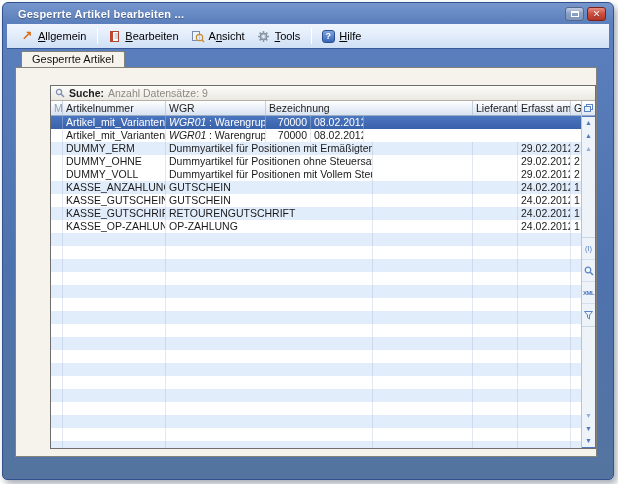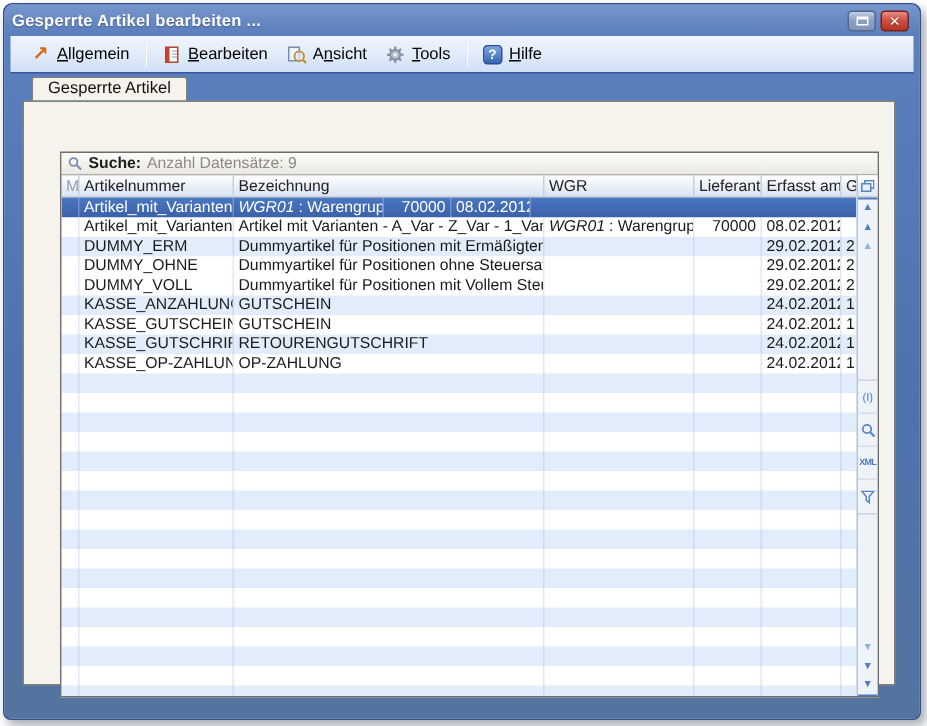--- a/index.html
+++ b/index.html
@@ -7,21 +7,21 @@
 
   .window {
     position:absolute; left:2px; top:2px; width:612px; height:478px;
     background:linear-gradient(180deg,#7696cc 0%,#5c80bd 4%,#4e72ae 55%,#54749f 100%);
     border:1px solid #31528e; border-radius:6px 6px 5px 5px;
     box-shadow:3px 4px 7px rgba(60,70,90,.45);
   }
 
   
   .titlebar { position:absolute; left:0; top:0; right:0; height:21px; display:flex; align-items:center; }
-  .title { color:#fff; font-size:11px; font-weight:bold; padding-left:5px; text-shadow:0 1px 1px rgba(0,0,0,.35); letter-spacing:.2px; }
+  .title { color:#fff; font-size:11px; font-weight:bold; padding-left:15px; text-shadow:0 1px 1px rgba(0,0,0,.35); letter-spacing:.2px; }
   .winbtns { position:absolute; right:7px; top:4px; display:flex; gap:3px; }
   .winbtn { width:19px; height:14px; border-radius:3px; font-size:9px; line-height:12px; text-align:center; color:#fff; }
   .btn-restore { background:linear-gradient(180deg,#c3cfe4,#8ba1c4 45%,#7license0); background:linear-gradient(180deg,#c3cfe4,#8ba1c4 45%,#7e95ba); border:1px solid #54678c; }
   .btn-restore .glyph { display:inline-block; width:8px; height:6px; border:1px solid #fff; border-top:2px solid #fff; margin-top:3px; }
   .btn-close { background:linear-gradient(180deg,#e58d82,#cf5142 45%,#b23527); border:1px solid #7e2015; font-weight:bold; text-shadow:0 1px 1px rgba(0,0,0,.4); }
 
   
   .toolbar {
     position:absolute; left:4px; right:4px; top:21px; height:25px;
     background:linear-gradient(180deg,#f0f5fd 0%,#e2ecfa 50%,#cfdff5 100%);
@@ -41,22 +41,22 @@
     background:#f6f3ec; border:1px solid #84817a; border-bottom:none; border-radius:2px 2px 0 0;
     font-size:11px; line-height:15px; color:#111;
   }
   .page {
     position:absolute; left:12px; right:16px; top:64px; bottom:22px;
     background:#f6f3ec; border:1px solid #84817a; border-radius:0 1px 1px 1px;
   }
 
   
   .grid {
-    position:absolute; left:24px; top:17px; width:546px; height:364px;
-    border:1px solid #6e6e6e; background:#fff; overflow:hidden; display:flex; flex-direction:column;margin-top:16px;
+    position:absolute; left:34px; top:17px; width:546px; height:364px;
+    border:1px solid #6e6e6e; background:#fff; overflow:hidden; display:flex; flex-direction:column;
   }
   .searchbar {
     height:15px; flex:0 0 15px; display:flex; align-items:center;
     background:linear-gradient(180deg,#fdfcfa,#eae8e1); border-bottom:1px solid #b2afa7;
     font-size:10.5px; padding:0 4px; gap:4px;
   }
   .searchbar .lbl { font-weight:bold; color:#1d1d1d; }
   .searchbar .ph { font-style:italic; color:#9a968c; flex:1 1 auto; white-space:nowrap; overflow:hidden; }
   .searchbar .cnt { color:#8d8a81; white-space:nowrap; }
 
@@ -176,38 +176,37 @@
         </svg>
         <span class="lbl">Suche:</span>
         <span class="cnt">Anzahl Datensätze: 9</span>
       </div>
 
       <div class="gridbody">
         <div class="cols" id="cols">
             <div class="hrow">
               <div class="hcell c0 m">M</div>
               <div class="hcell c1">Artikelnummer</div>
+              <div class="hcell c3">WGR</div>
               <div class="hcell c2">Bezeichnung</div>
-              <div class="hcell c3">WGR</div>
               <div class="hcell c4">Lieferant</div>
               <div class="hcell c5">Erfasst am</div>
               <div class="hcell c6">G</div>
             </div>
             <div class="row sel">
               <div class="cell c0"></div>
               <div class="cell c1">Artikel_mit_Varianten.001</div>
               <div class="cell c3"><span class="wgr-code">WGR01</span><span>: Warengruppe 1</span></div>
               <div class="cell c4">70000</div>
               <div class="cell c5">08.02.2012</div>
               <div class="cell c6"></div>
             </div>
             <div class="row w">
               <div class="cell c0"></div>
               <div class="cell c1">Artikel_mit_Varianten.002</div>
-              <div class="cell c2">Artikel mit Varianten - A_Var - Z_Var - 1_Var</div>
               <div class="cell c3"><span class="wgr-code">WGR01</span><span>: Warengruppe 1</span></div>
               <div class="cell c4">70000</div>
               <div class="cell c5">08.02.2012</div>
               <div class="cell c6"></div>
             </div>
             <div class="row p">
               <div class="cell c0"></div>
               <div class="cell c1">DUMMY_ERM</div>
               <div class="cell c2">Dummyartikel für Positionen mit Ermäßigtem Steuersatz</div>
               <div class="cell c3"></div>

